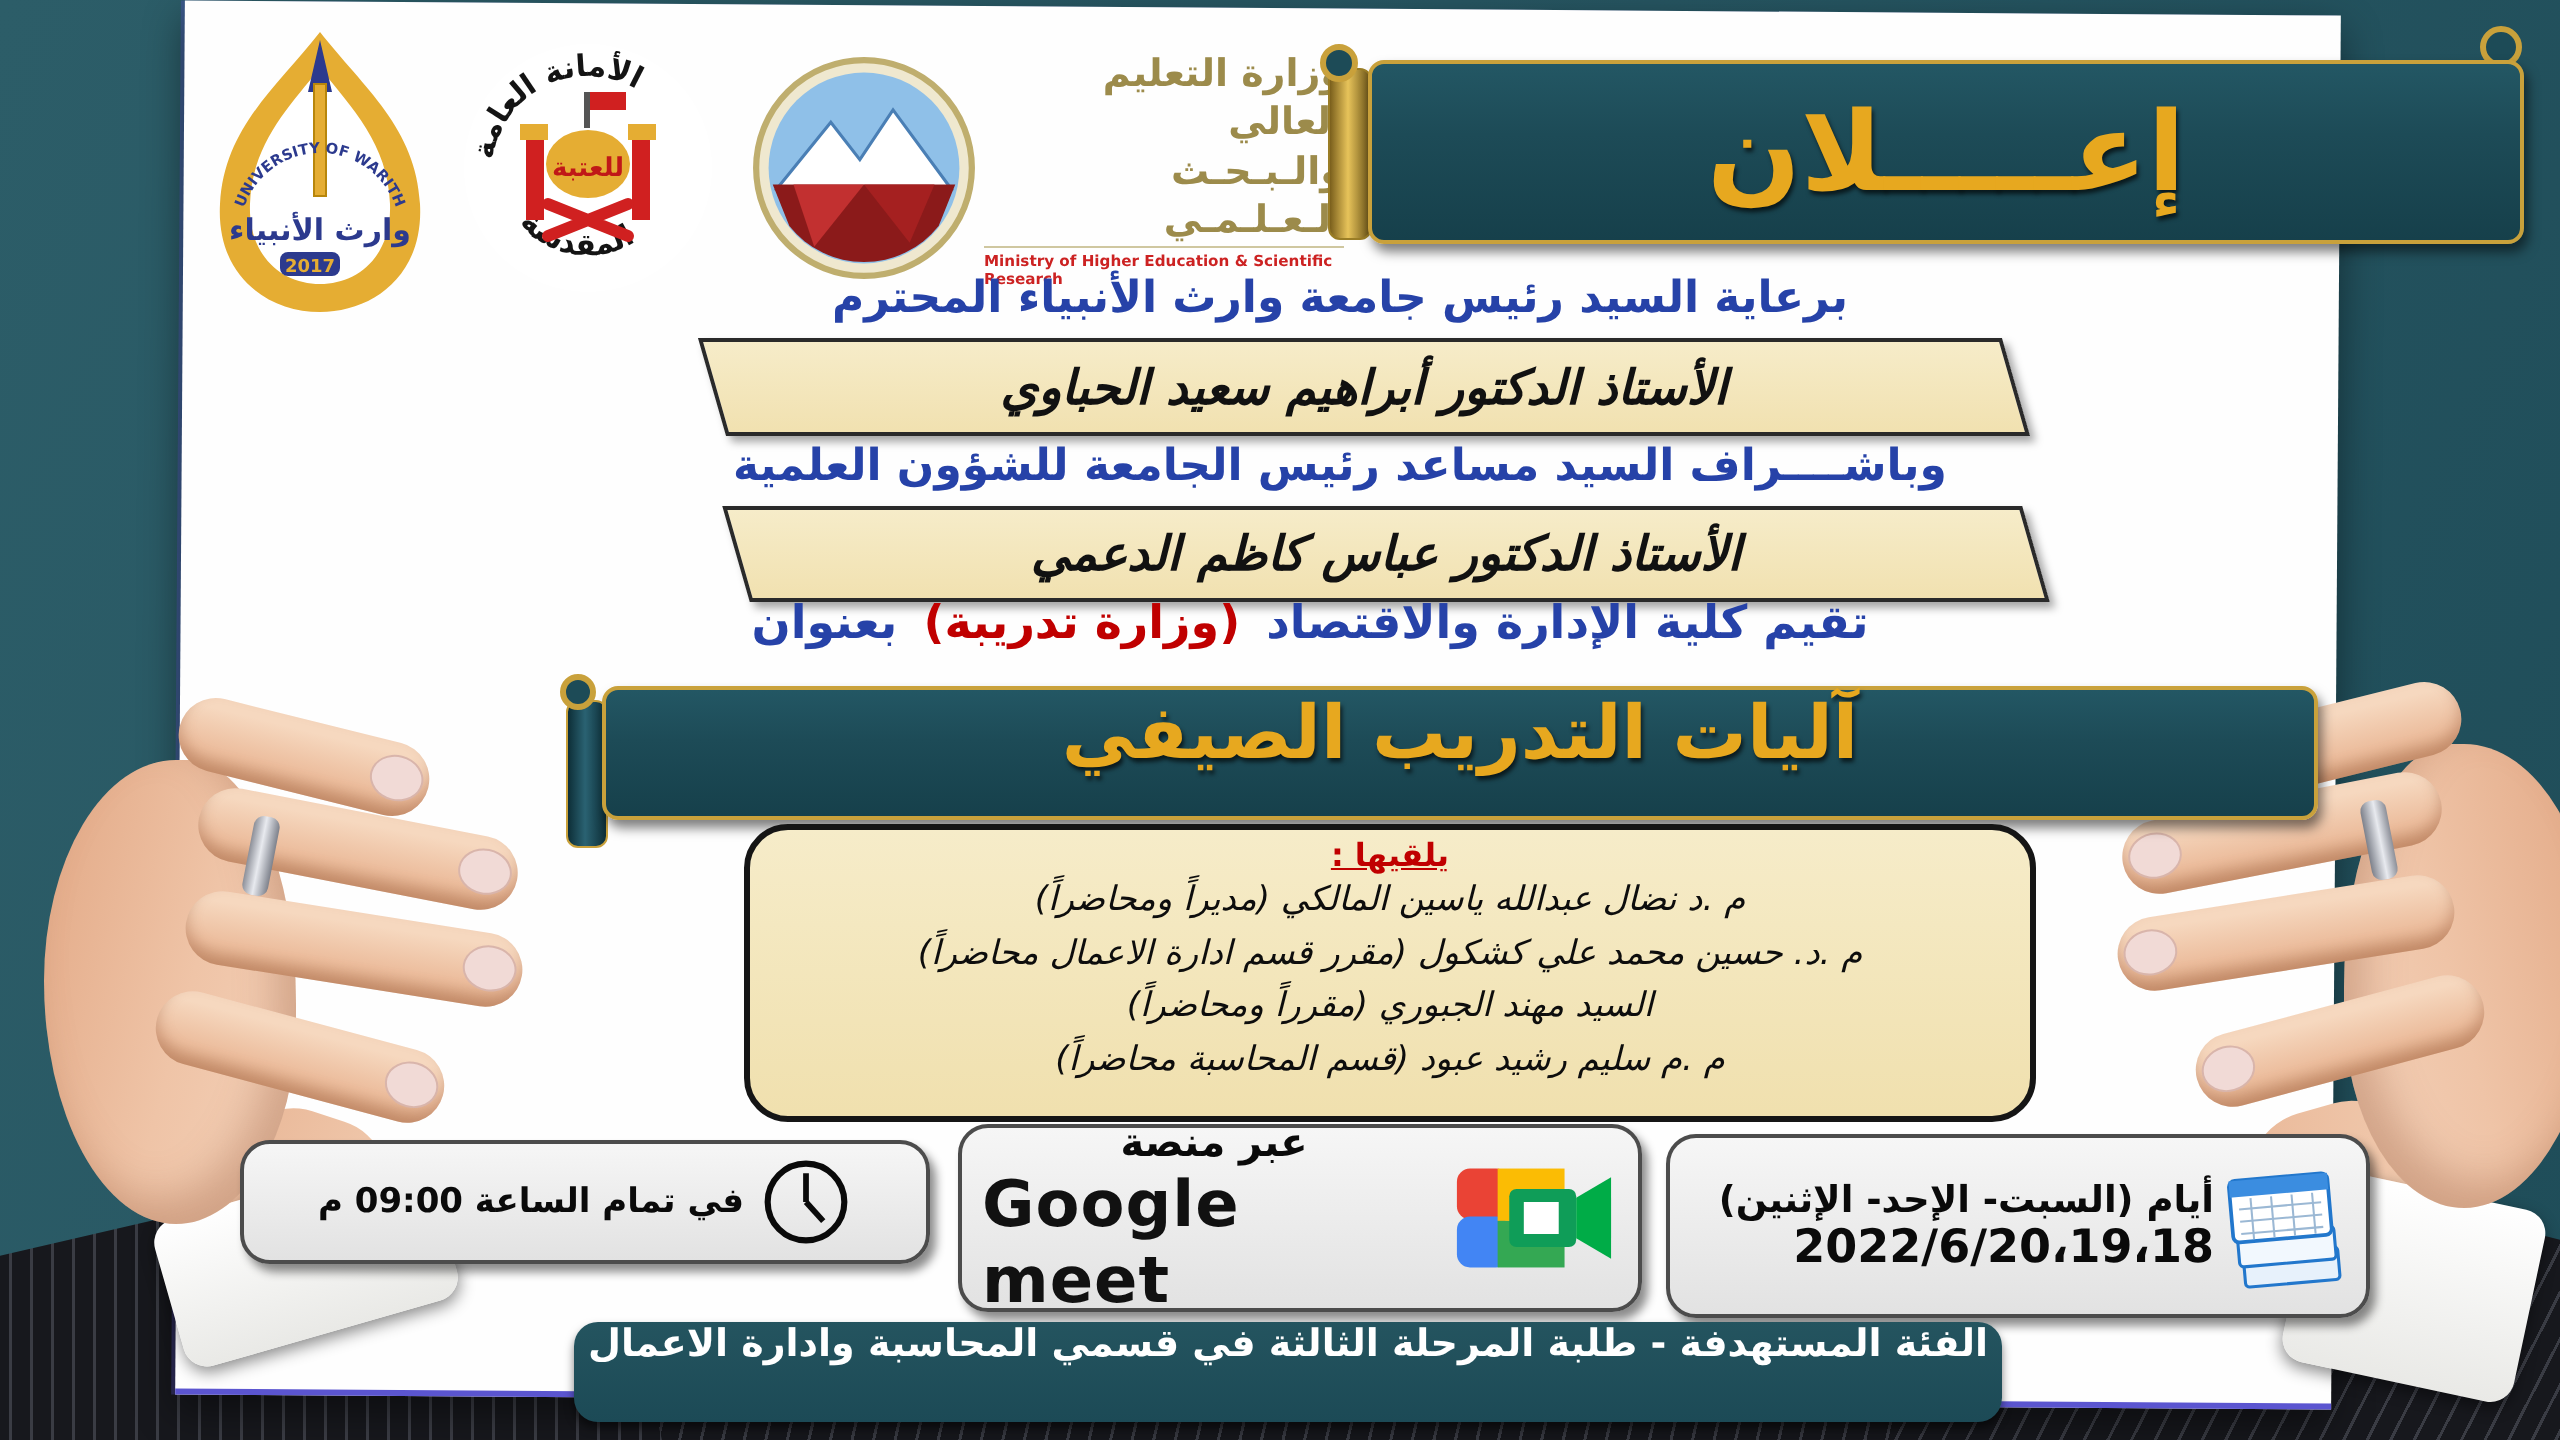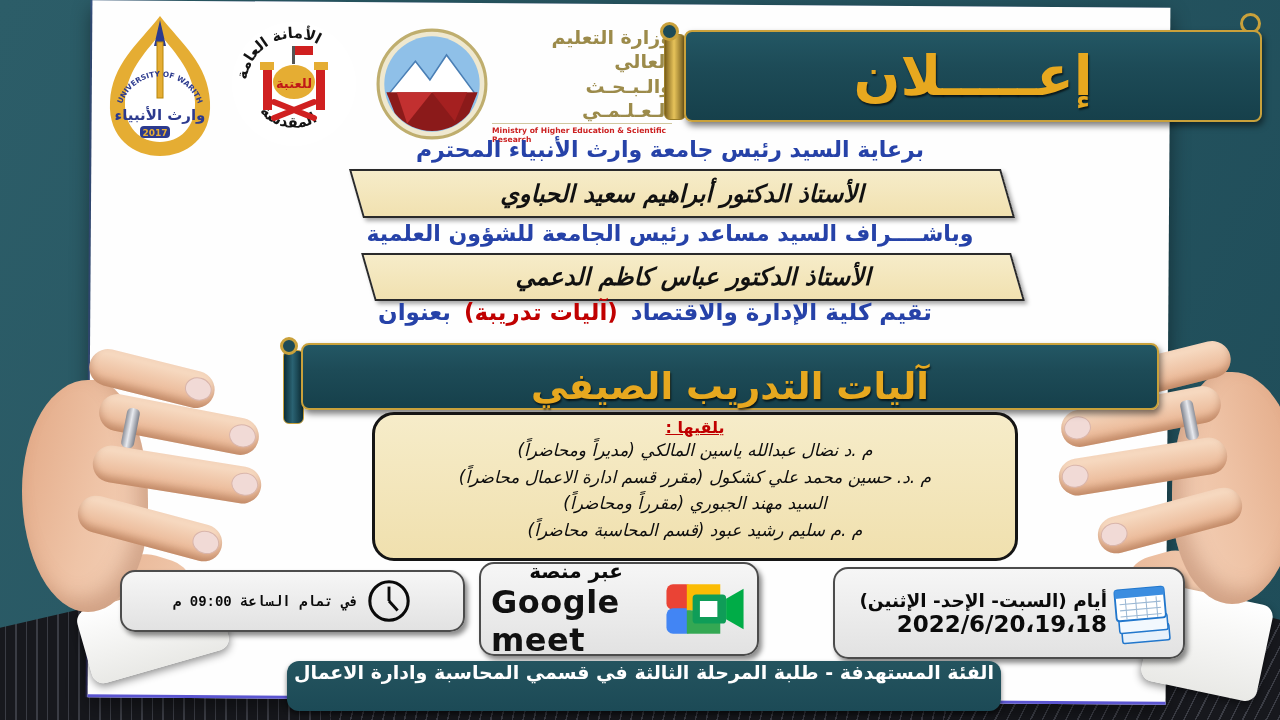--- a/index.html
+++ b/index.html
@@ -50,21 +50,21 @@
              border-radius:8px;z-index:6;box-shadow:2px 4px 6px rgba(0,0,0,.5);}
   .gold-text{color:#e7a81f;font-weight:bold;text-shadow:1px 2px 2px rgba(0,0,0,.65);}
   .announce{left:684px;top:30px;width:574px;height:88px;display:flex;align-items:center;justify-content:center;}
   .announce-label{font-size:55px;letter-spacing:2px;}
   .roll{z-index:6;border-radius:6px;}
   .roll-a{left:664px;top:34px;width:20px;height:84px;
           background:linear-gradient(90deg,#7a5f1c,#e7c35a 45%,#6b5418);border:1px solid #9a7d26;}
   .curl{z-index:6;border-radius:50%;border:3px solid #c9a13b;background:#1d4b57;}
   .curl-a-l{left:660px;top:22px;width:13px;height:13px;}
   .curl-a-r{left:1240px;top:13px;width:15px;height:15px;}
-  .titleb{left:301px;top:343px;width:854px;height:63px;display:flex;align-items:flex-end;justify-content:center;}
+  .titleb{left:301px;top:343px;width:854px;height:63px;display:flex;align-items:flex-start;justify-content:center;}
   .title-label{font-size:37px;}
   .roll-t{left:283px;top:350px;width:19px;height:72px;
           background:linear-gradient(90deg,#0d2e37,#2a6272 45%,#0d2e37);border:1px solid #c9a13b;}
   .curl-t{left:280px;top:337px;width:12px;height:12px;}
   
   .blue-line{color:#2642a8;font-weight:bold;font-size:22px;text-align:center;z-index:6;direction:rtl;}
   .red-seg{color:#c00000;margin:0 5px;}
   .cream{background:linear-gradient(180deg,#f6ecc9,#f1e1b0);border:2px solid #2a2a2a;z-index:6;
          transform:skewX(16deg);box-shadow:2px 3px 4px rgba(0,0,0,.35);}
   .cream-inner{transform:skewX(-16deg);width:100%;height:100%;display:flex;align-items:center;justify-content:center;
@@ -74,22 +74,22 @@
   
   .speakers{left:372px;top:412px;width:646px;height:149px;z-index:6;
             background:linear-gradient(180deg,#f6ecc9,#f0e0ae);border:3px solid #151515;border-radius:22px;
             display:flex;flex-direction:column;align-items:center;padding-top:3px;box-sizing:border-box;}
   .speakers-header{color:#c00000;font-weight:bold;font-size:16px;direction:rtl;text-decoration:underline;}
   .speaker-line{color:#0d0d0d;font-weight:normal;font-style:italic;font-size:17px;line-height:26.5px;direction:rtl;}
   
   .gbox{background:linear-gradient(180deg,#f6f6f6,#e2e2e2);border:2px solid #4c4c4c;border-radius:15px;
         z-index:6;box-shadow:3px 4px 5px rgba(0,0,0,.45);display:flex;align-items:center;box-sizing:border-box;}
   .time-box{left:120px;top:570px;width:345px;height:62px;direction:rtl;justify-content:center;gap:8px;}
-  .time-text{font-weight:bold;font-size:14px;color:#0a0a0a;font-family:Liberation Mono, monospace;}
-  .meet-box{left:479px;top:562px;width:280px;height:94px;direction:rtl;padding:12px 10px;gap:2px;}
+  .time-text{font-weight:bold;font-size:17px;color:#0a0a0a;}
+  .meet-box{left:479px;top:562px;width:342px;height:94px;direction:rtl;padding:12px 10px;gap:2px;}
   .meet-icon{flex:0 0 84px;display:flex;align-items:center;justify-content:center;}
   .meet-texts{flex:1;display:flex;flex-direction:column;align-items:center;justify-content:center;}
   .meet-label{font-weight:bold;font-size:20px;color:#0a0a0a;direction:rtl;}
   .meet-name{font-weight:bold;font-size:32px;color:#111;direction:ltr;letter-spacing:.5px;}
   .date-box{left:833px;top:567px;width:352px;height:92px;direction:rtl;padding:0 8px;gap:4px;}
   .cal-icon{flex:0 0 64px;display:flex;align-items:center;justify-content:center;}
   .date-texts{flex:1;display:flex;flex-direction:column;align-items:flex-start;justify-content:center;}
   .days-line{font-weight:bold;font-size:18.5px;color:#0a0a0a;direction:rtl;}
   .dates-line{font-weight:bold;font-size:23px;color:#0a0a0a;direction:ltr;}
   
@@ -207,21 +207,21 @@
   <div class="abs cream cream1">
     <div class="cream-inner">الأستاذ الدكتور أبراهيم سعيد الحباوي</div>
   </div>
   <div class="abs blue-line" style="left:320px;top:221px;width:700px;" dir="rtl">وباشــــراف السيد مساعد رئيس الجامعة للشؤون العلمية</div>
   <div class="abs cream cream2">
     <div class="cream-inner">الأستاذ الدكتور عباس كاظم الدعمي</div>
   </div>
 
   <div class="abs blue-line" style="left:290px;top:299px;width:730px;font-size:23px;" dir="rtl">
     <span>تقيم كلية الإدارة والاقتصاد</span>
-    <span class="red-seg">(آليات تدريبة)</span>
+    <span class="red-seg">(وزارة تدريبة)</span>
     <span>بعنوان</span>
   </div>
 
   <div class="abs roll roll-t"></div>
   <div class="abs curl curl-t"></div>
   <div class="abs scrollbar titleb">
     <div class="gold-text title-label" dir="rtl">آليات التدريب الصيفي</div>
   </div>
 
   <div class="abs speakers">

